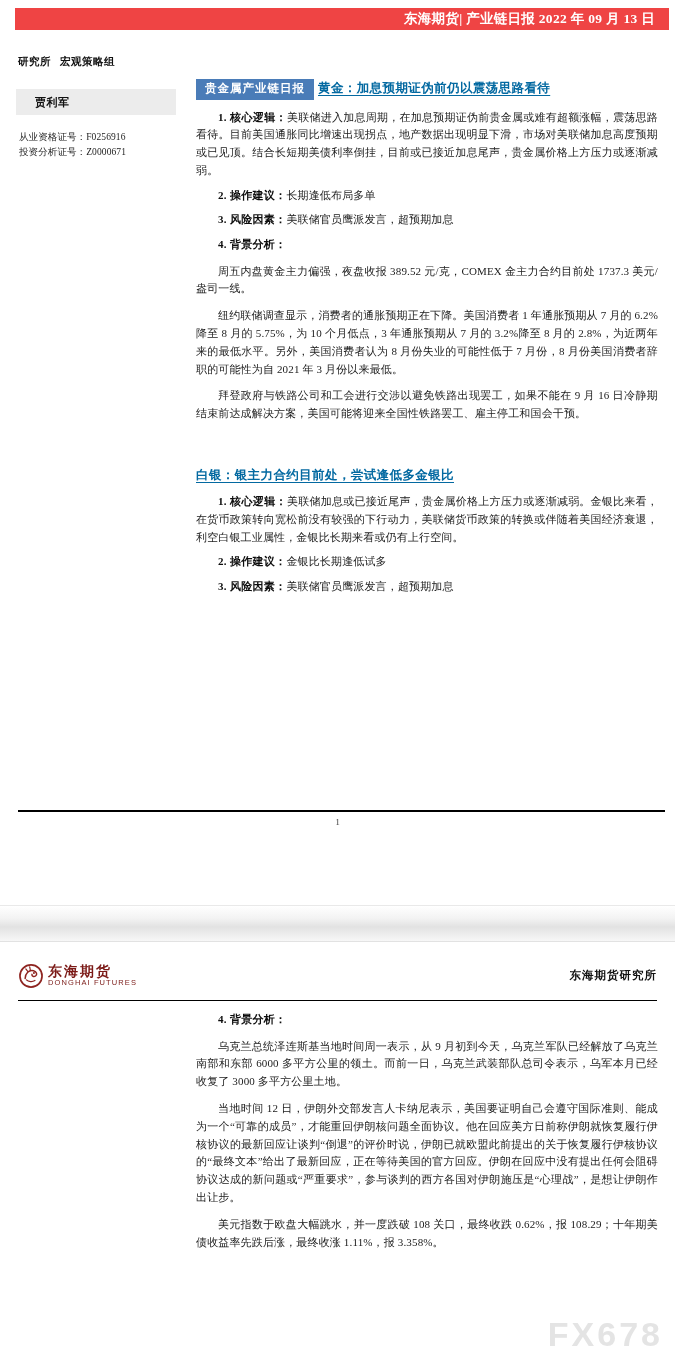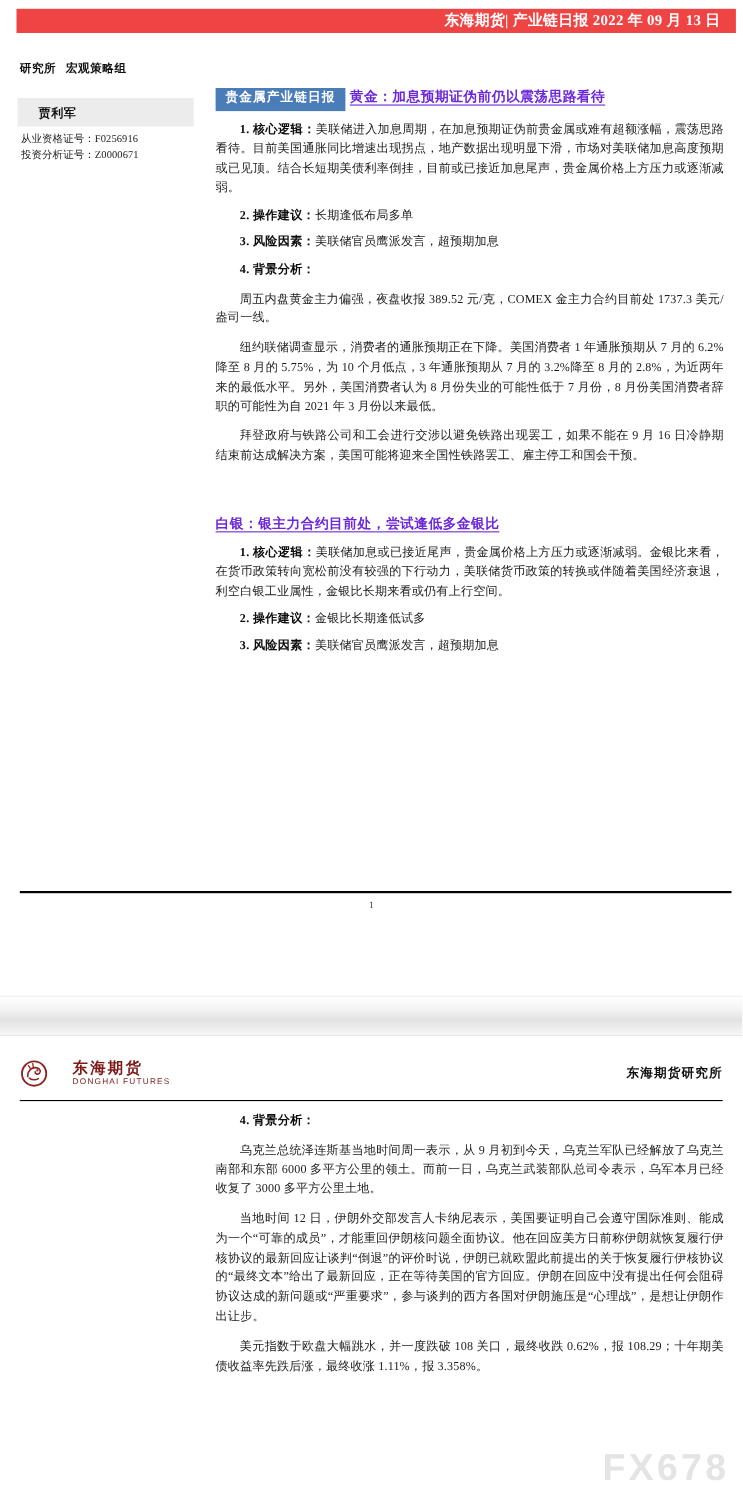--- a/index.html
+++ b/index.html
@@ -85,21 +85,21 @@
     letter-spacing: 0.5px;
   }
   .cert-line {
     font-size: 9.5px;
     color: #1c1c1c;
     line-height: 1.55;
     padding-left: 3px;
     letter-spacing: 0.1px;
     white-space: nowrap;
   }
-  .cert-block { margin-top: 5px; }
+  .cert-block { margin-top: 15px; }
 
   
   .content {
     position: absolute;
     left: 196px;
     top: 52px;
     width: 462px;
   }
 
   .doc-badge {
@@ -110,21 +110,21 @@
     font-weight: bold;
     letter-spacing: 1px;
     padding: 4px 9px 5px 9px;
     line-height: 1;
   }
 
   .section-heading {
     margin-top: 28px;
     font-size: 12.5px;
     font-weight: bold;
-    color: #6d28d9;
+    color: #0369a1;
     text-decoration: underline;
     text-underline-offset: 3px;
     letter-spacing: 0.4px;
     display: inline-block;
   }
 
   p.body {
     margin: 9px 0 0 0;
     font-size: 11px;
     line-height: 1.62;
@@ -173,21 +173,21 @@
     margin: 14px 18px 0 18px;
     height: 44px;
     border-bottom: 1.8px solid #000;
     display: flex;
     align-items: center;
     justify-content: space-between;
   }
   .logo-wrap {
     display: flex;
     align-items: center;
-    gap: 22px;
+    gap: 4px;
     padding-bottom: 4px;
   }
   .logo-mark {
     width: 26px;
     height: 26px;
     flex: none;
   }
   .logo-text-cn {
     font-size: 14px;
     font-weight: bold;

